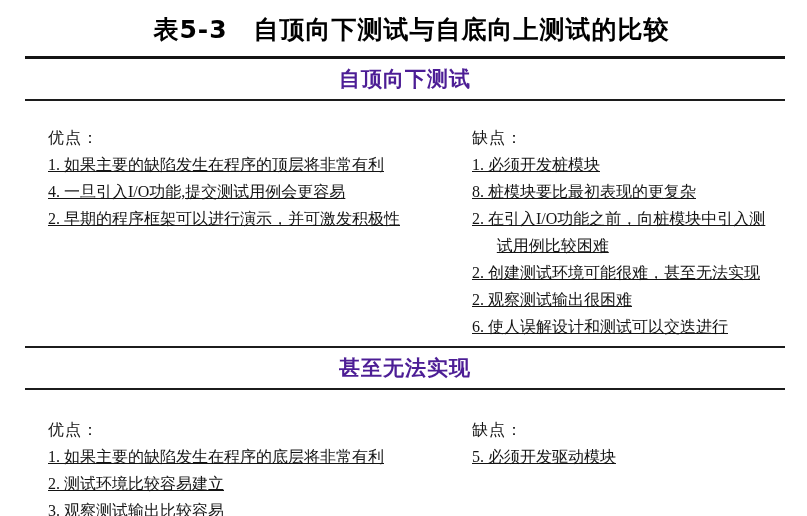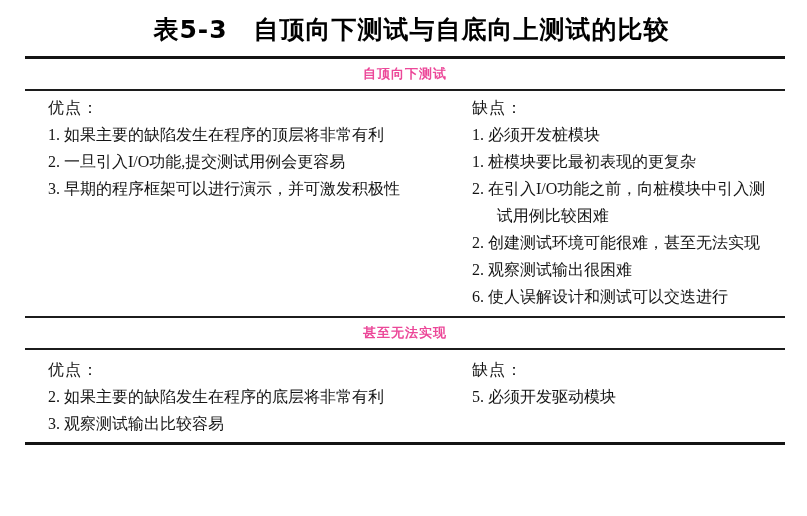--- a/index.html
+++ b/index.html
@@ -38,29 +38,30 @@
     background: #1c1c1c;
   }
   .rule.thick {
     height: 3px;
     background: #141414;
   }
   .sec-header {
     text-align: center;
     font-family: "DejaVu Sans", "Liberation Sans", sans-serif;
     font-weight: bold;
-    font-size: 13px;
+    font-size: 21px;
     letter-spacing: 1px;
     padding: 6px 0 6px 0;
-    color: #ec4899;
+    color: #4c1d95;
   }
   .cols {
     display: flex;
     font-size: 16px;
     line-height: 27px;
+    margin-top: 20px;
   }
   .cols.top-section {
     padding: 3px 0 6px 0;
   }
   .cols.bottom-section {
     padding: 6px 0 5px 0;
   }
   .col-left {
     box-sizing: border-box;
     width: 447px;
@@ -72,64 +73,66 @@
     flex: 1;
     padding-right: 4px;
   }
   .col-label {
     letter-spacing: 1px;
   }
   .item {
     white-space: pre-line;
     padding-left: 1.55em;
     text-indent: -1.55em;
+    text-decoration: underline;
   }
 </style>
 </head>
 <body>
 
 <div class="doc-title">表5-3　自顶向下测试与自底向上测试的比较</div>
 
 <div class="cmp-table">
 
   <div class="rule thick"></div>
 
   <div class="sec-header">自顶向下测试</div>
 
   <div class="rule"></div>
 
   <div class="cols top-section">
     <div class="col-left">
       <div class="col-label">优点：</div>
       <div class="item">1. 如果主要的缺陷发生在程序的顶层将非常有利</div>
-      <div class="item">2. 一旦引入I/O功能,提交测试用例会更容易</div>
-      <div class="item">3. 早期的程序框架可以进行演示，并可激发积极性</div>
+      <div class="item">4. 一旦引入I/O功能,提交测试用例会更容易</div>
+      <div class="item">2. 早期的程序框架可以进行演示，并可激发积极性</div>
     </div>
     <div class="col-right">
       <div class="col-label">缺点：</div>
       <div class="item">1. 必须开发桩模块</div>
-      <div class="item">1. 桩模块要比最初表现的更复杂</div>
+      <div class="item">8. 桩模块要比最初表现的更复杂</div>
       <div class="item">2. 在引入I/O功能之前，向桩模块中引入测
 试用例比较困难</div>
       <div class="item">2. 创建测试环境可能很难，甚至无法实现</div>
       <div class="item">2. 观察测试输出很困难</div>
       <div class="item">6. 使人误解设计和测试可以交迭进行</div>
     </div>
   </div>
 
   <div class="rule"></div>
 
   <div class="sec-header">甚至无法实现</div>
 
   <div class="rule"></div>
 
   <div class="cols bottom-section">
     <div class="col-left">
       <div class="col-label">优点：</div>
-      <div class="item">2. 如果主要的缺陷发生在程序的底层将非常有利</div>
+      <div class="item">1. 如果主要的缺陷发生在程序的底层将非常有利</div>
+      <div class="item">2. 测试环境比较容易建立</div>
       <div class="item">3. 观察测试输出比较容易</div>
     </div>
     <div class="col-right">
       <div class="col-label">缺点：</div>
       <div class="item">5. 必须开发驱动模块</div>
     </div>
   </div>
 
   <div class="rule thick"></div>
 

